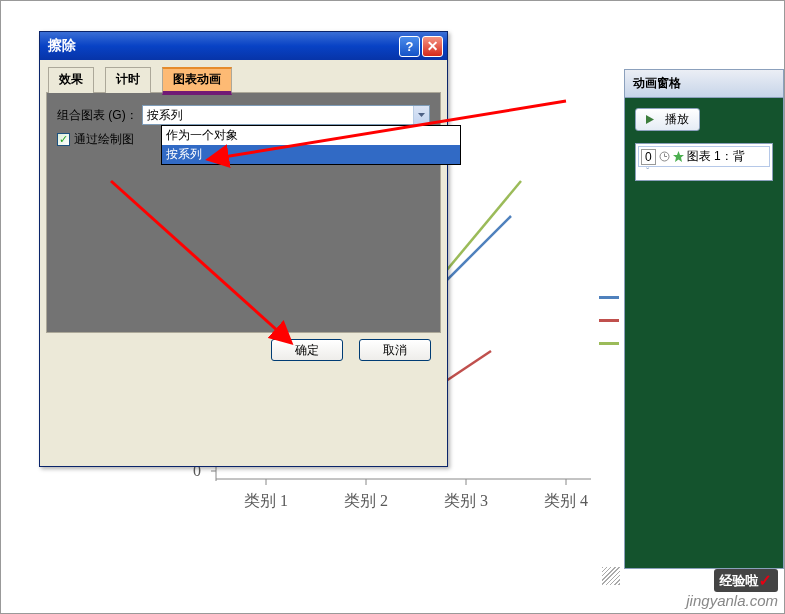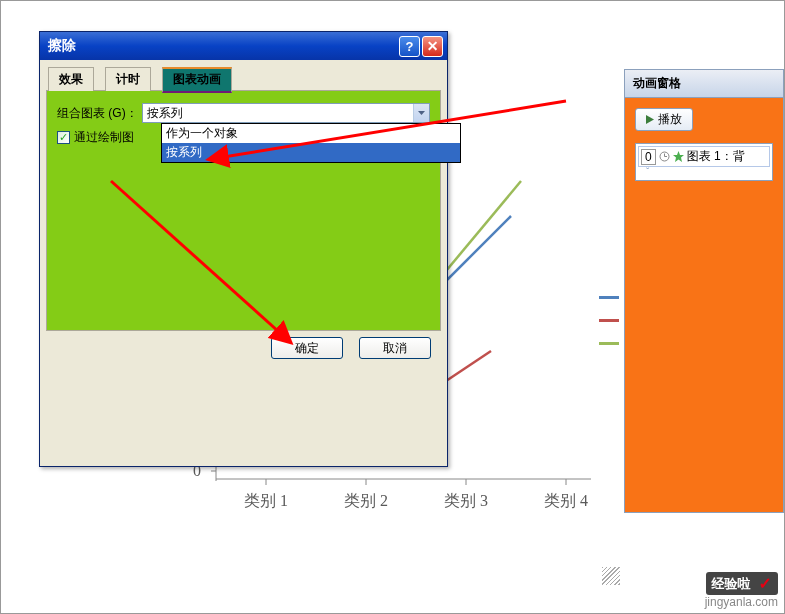--- a/index.html
+++ b/index.html
@@ -68,28 +68,28 @@
       padding: 3px 10px;
       border: 1px solid #aca899;
       border-bottom: none;
       background: #ece9d8;
       margin-right: 11px;
       position: relative;
       top: 3px;
       font-weight: bold;
     }
     .tab.active {
-      background: #0f766e;
+      background: #fdba74;
       border-top: 2px solid #e68b2c;
       padding-top: 2px;
       z-index: 2;
-      border-bottom: 2px solid #701a75;
+      border-bottom: 4px solid #701a75;
     }
     .tab-content {
-      background: #84cc16;
+      background: #737373;
       border: 1px solid #aca899;
       border-top: none;
       padding: 12px 10px 10px;
       height: 240px;
       position: relative;
     }
     
     .form-row { display: flex; align-items: center; margin-bottom: 6px; }
     .form-label { margin-right: 4px; }
     .combo {
@@ -153,39 +153,39 @@
       align-items: center;
       justify-content: center;
     }
     
     
     .anim-pane {
       position: absolute;
       right: 0;
       top: 68px;
       width: 160px;
-      height: 444px;
-      background: #f97316;
+      height: 500px;
+      background: #14532d;
       border: 1px solid #8ba0bc;
     }
     .anim-pane-header {
       background: linear-gradient(to bottom, #ebeef5, #c7d5e9);
       padding: 5px 8px;
       border-bottom: 1px solid #8ba0bc;
       font-weight: bold;
     }
     .anim-pane-body { padding: 10px; }
     .play-btn {
       border: 1px solid #8ba0bc;
       background: linear-gradient(to bottom, #fff, #e5ecf5);
       padding: 2px 10px;
       border-radius: 3px;
       display: inline-flex;
       align-items: center;
-      gap: 4px;
+      gap: 11px;
     }
     .anim-list {
       margin-top: 12px;
       background: #fff;
       border: 1px solid #8ba0bc;
       padding: 2px;
     }
     .anim-item {
       display: flex;
       align-items: center;
@@ -228,24 +228,24 @@
     }
     .wm-badge {
       background: #444;
       color: #fff;
       padding: 2px 6px;
       border-radius: 3px;
       font-size: 13px;
       font-weight: bold;
       display: inline-flex;
       align-items: center;
-      gap: 8px;
+      gap: 0;
     }
     .wm-check { color: #e60012; font-size: 16px; }
-    .wm-url { font-size: 12px; color: #888; }
+    .wm-url { font-size: 15px; color: #888; font-style: italic; }
     
     
     .corner-grip {
       position: absolute;
       right: 164px;
       bottom: 28px;
       width: 18px;
       height: 18px;
       background: repeating-linear-gradient(135deg, #aaa 0 1px, transparent 1px 3px);
     }

